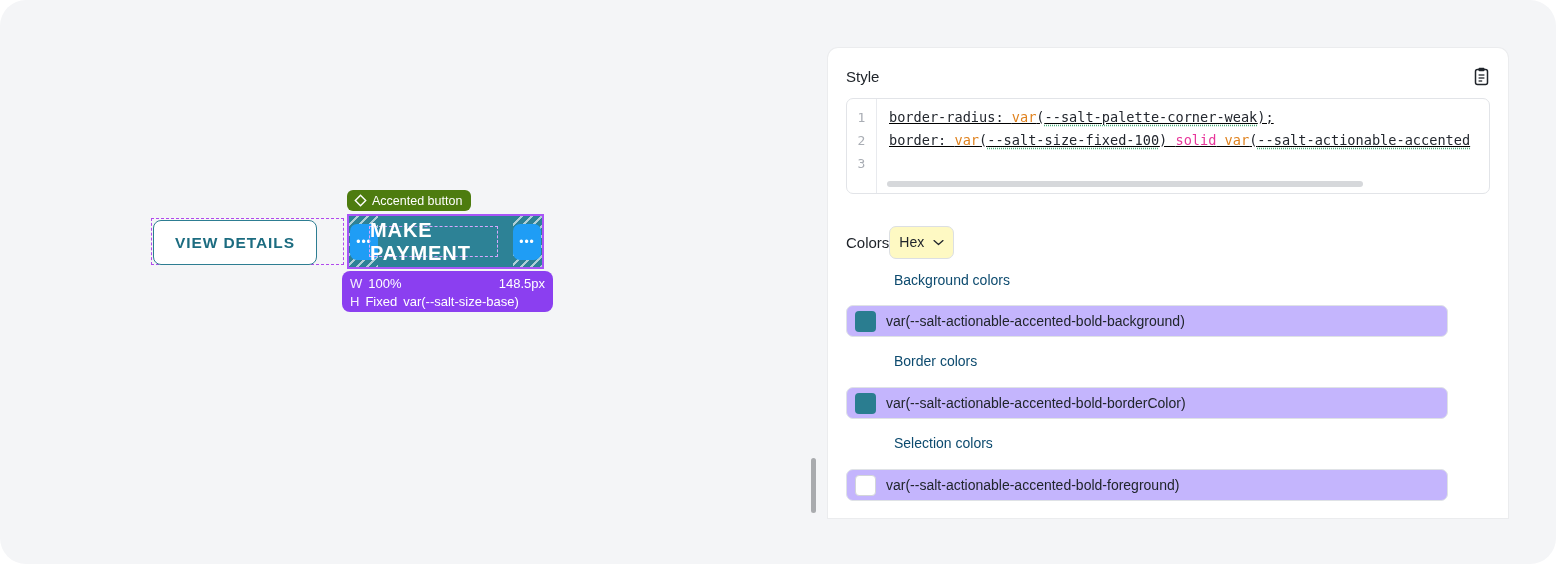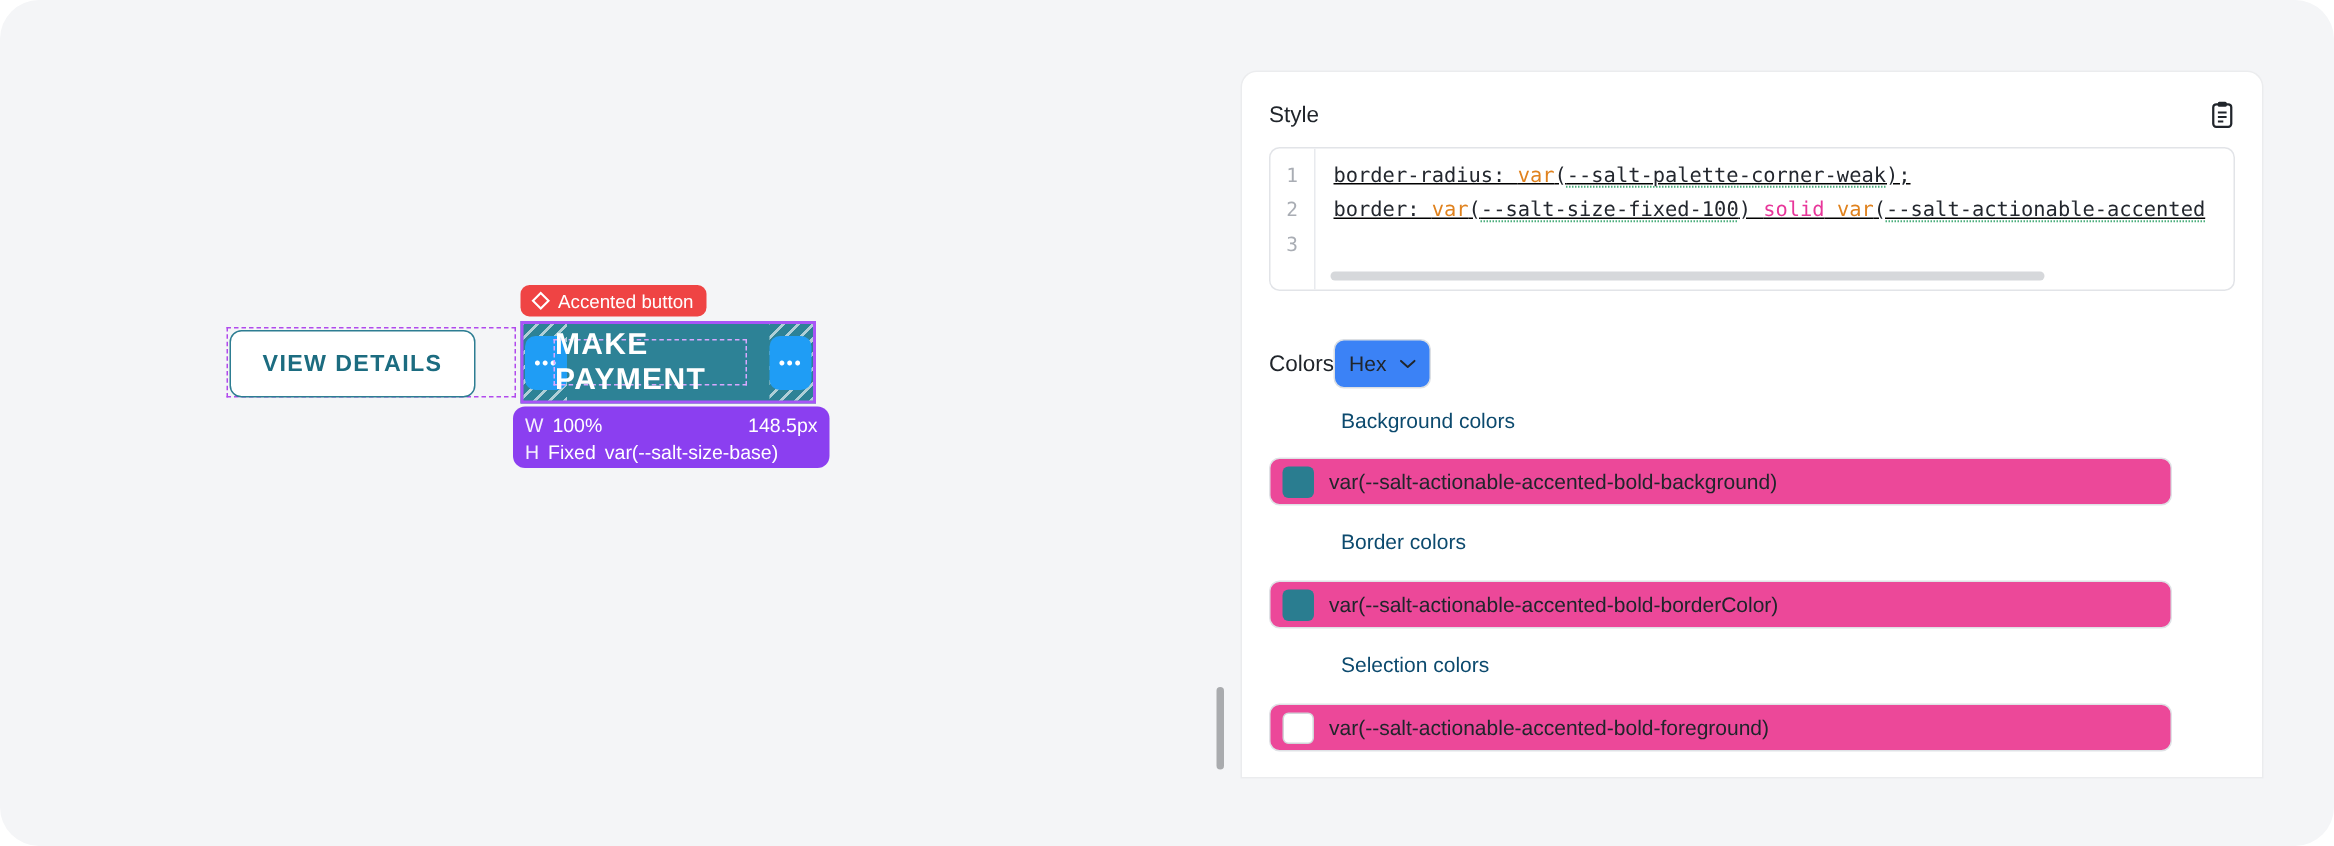--- a/index.html
+++ b/index.html
@@ -126,21 +126,21 @@
   }
 
   
   #component-badge {
     position: absolute;
     left: 347px;
     top: 190px;
     height: 21px;
     padding: 0 9px 0 7px;
     border-radius: 6px;
-    background: #ef4444;
+    background: #4d7c0f;
     color: #ffffff;
     font-size: 12.5px;
     display: flex;
     align-items: center;
     gap: 5px;
     white-space: nowrap;
   }
   #component-badge svg { display: block; }
 
   
@@ -287,21 +287,21 @@
     font-size: 15px;
     color: #20252b;
   }
   #hex-select {
     height: 33px;
     min-width: 62px;
     padding: 0 9px;
     box-sizing: border-box;
     border: 1px solid #dcdfe3;
     border-radius: 7px;
-    background: #3b82f6;
+    background: #fef9c3;
     display: flex;
     align-items: center;
     gap: 9px;
     font-size: 14px;
     color: #20252b;
   }
   #hex-select svg { display: block; }
 
   .color-group-label {
     position: absolute;
@@ -315,21 +315,21 @@
   #label-selection { top: 387px; }
 
   .color-row {
     position: absolute;
     left: 18px;
     width: 602px;
     height: 32px;
     box-sizing: border-box;
     border: 1px solid #dfe2e6;
     border-radius: 7px;
-    background: #ec4899;
+    background: #c4b5fd;
     display: flex;
     align-items: center;
     padding-left: 8px;
     gap: 10px;
   }
   #row-background { top: 257px; }
   #row-border { top: 339px; }
   #row-selection { top: 421px; }
   .swatch {
     width: 21px;

